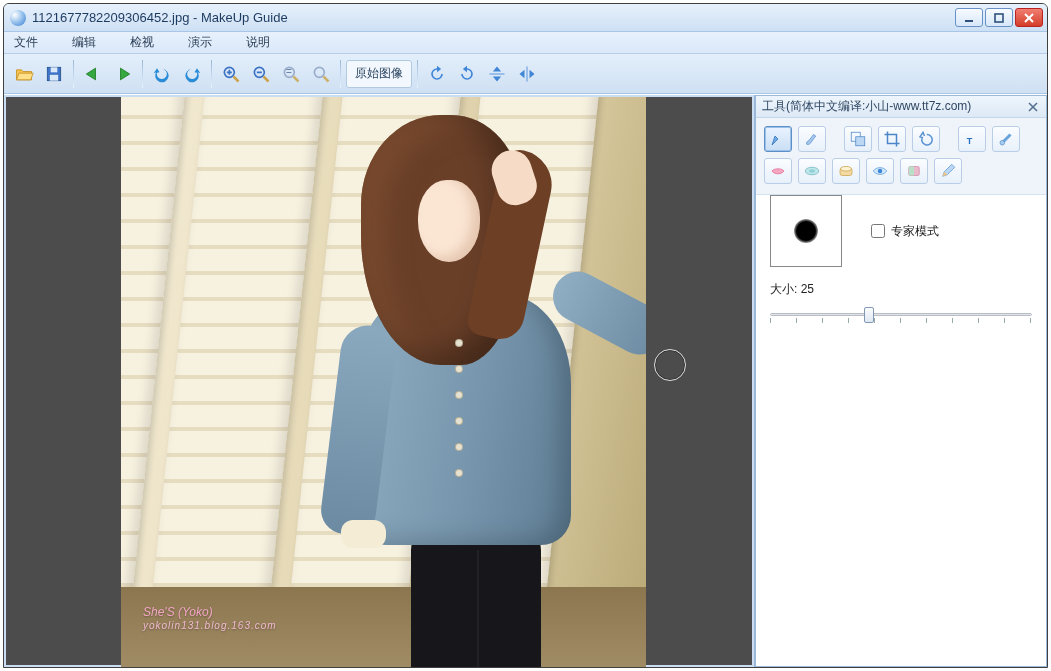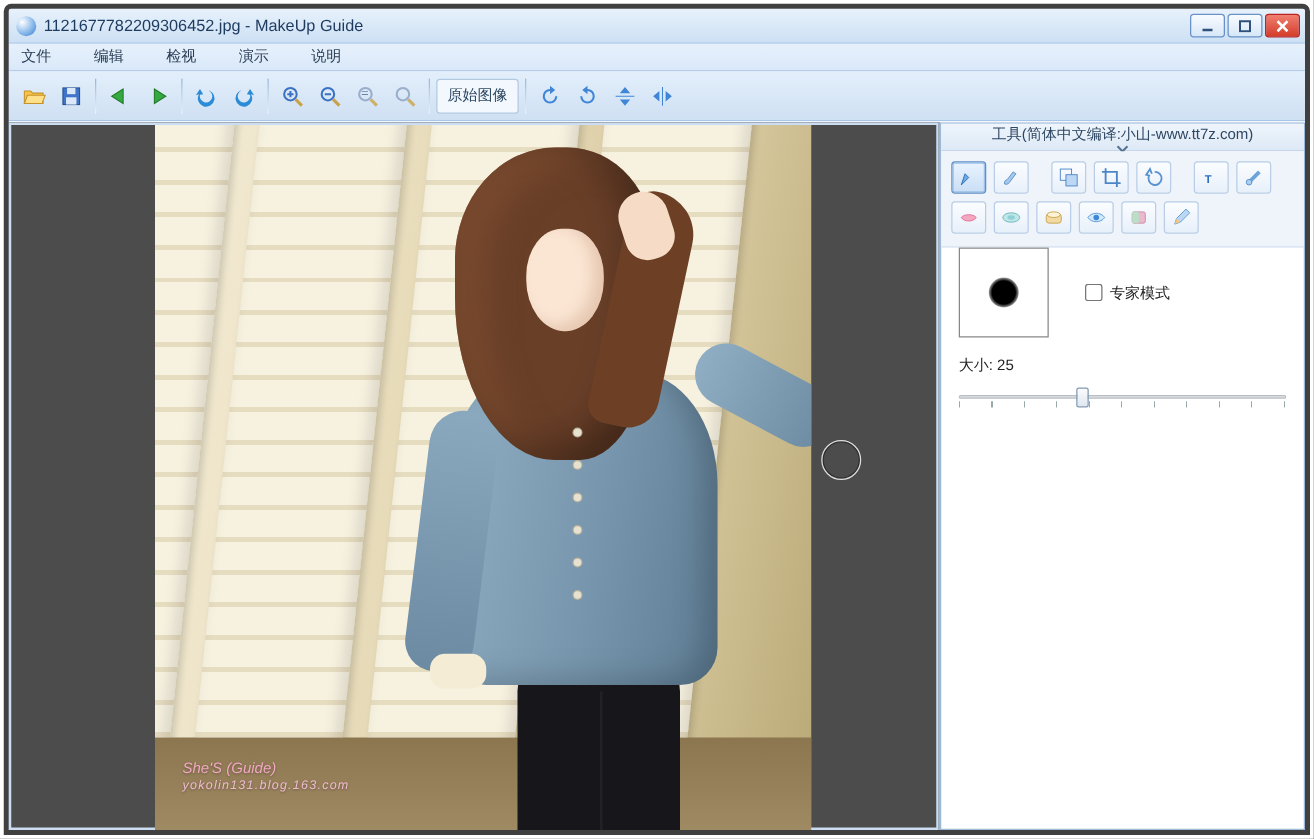--- a/index.html
+++ b/index.html
@@ -1,20 +1,20 @@
 <!DOCTYPE html>
 <html><head>
 <meta charset="utf-8">
 <style>
 * { box-sizing: border-box; margin: 0; padding: 0; font-family: "Microsoft YaHei", "Segoe UI", sans-serif; font-size: 12px; }
 body { background: #fff; width: 1051px; height: 671px; overflow: hidden; }
 
 .window {
   width: 1045px; height: 665px; margin: 3px;
-  border: 4px solid #404040; border-radius: 6px 6px 0 0;
+  border: 1px solid #404040; border-radius: 6px 6px 0 0;
   background: #d9e8fb;
   box-shadow: 0 0 0 1px rgba(255,255,255,.35) inset;
   display: flex; flex-direction: column; overflow: hidden;
 }
 
 .titlebar {
   height: 28px; display: flex; align-items: center;
   background: linear-gradient(#e7f1fc, #cde0f4);
   border-bottom: 1px solid #a8c6e8;
   padding: 0 4px 0 6px; gap: 6px;
@@ -108,22 +108,22 @@
 .wm small { display:block; font-size:10px; color:#f2bad1; letter-spacing:1px; }
 
 .brush-cursor { position:absolute; left:648px; top:252px; width:32px; height:32px;
   border:1px solid #ddd; border-radius:50%; background:transparent;
   box-shadow: inset 0 0 0 1px rgba(0,0,0,.4); }
 
 
 .tools-panel { width:292px; background:#fff; border:1px solid #9db9d8;
   margin:0; display:flex; flex-direction:column; }
 .tools-title { height:22px; background:linear-gradient(#eef5fc,#dde9f6);
-  border-bottom:1px solid #c4d6ea; display:flex; align-items:center; justify-content:flex-start;
-  padding:0 6px; color:#2f4763;flex-direction:column; }
+  border-bottom:1px solid #c4d6ea; display:flex; align-items:center; justify-content:space-between;
+  padding:0 6px; color:#2f4763; }
 .tools-title .close-x { width:14px; height:14px; display:flex; align-items:center; justify-content:center;
   color:#55708e; }
 
 .tool-rows { padding:8px 8px 4px; background:#eff4fa; border-bottom:1px solid #d6e1ef; }
 .row { display:flex; gap:6px; margin-bottom:6px; align-items:center; }
 .tool { width:28px; height:26px; border:1px solid #b9cee6; border-radius:3px;
   background:linear-gradient(#fbfdff,#e7f0fa); display:flex; align-items:center; justify-content:center; }
 .tool.active { border-color:#5e90c8; background:linear-gradient(#eaf3ff,#c9def5);
   box-shadow:0 0 0 1px #9cc1e8 inset; }
 .tool svg { width:18px; height:18px; }
@@ -306,21 +306,21 @@
             <div class="buttons-line">
                 <i></i>
                 <i></i>
                 <i></i>
                 <i></i>
                 <i></i>
                 <i></i>
               </div>
           </div>
           <div class="wm">
-            <span>She'S (Guide)</span>
+            <span>She'S (Yoko)</span>
             <small>yokolin131.blog.163.com</small>
           </div>
         </div>
         <div class="brush-cursor"></div>
       </div>
     </div>
 
     <div class="tools-panel">
       <div class="tools-title">
         <span>工具(简体中文编译:小山-www.tt7z.com)</span>

